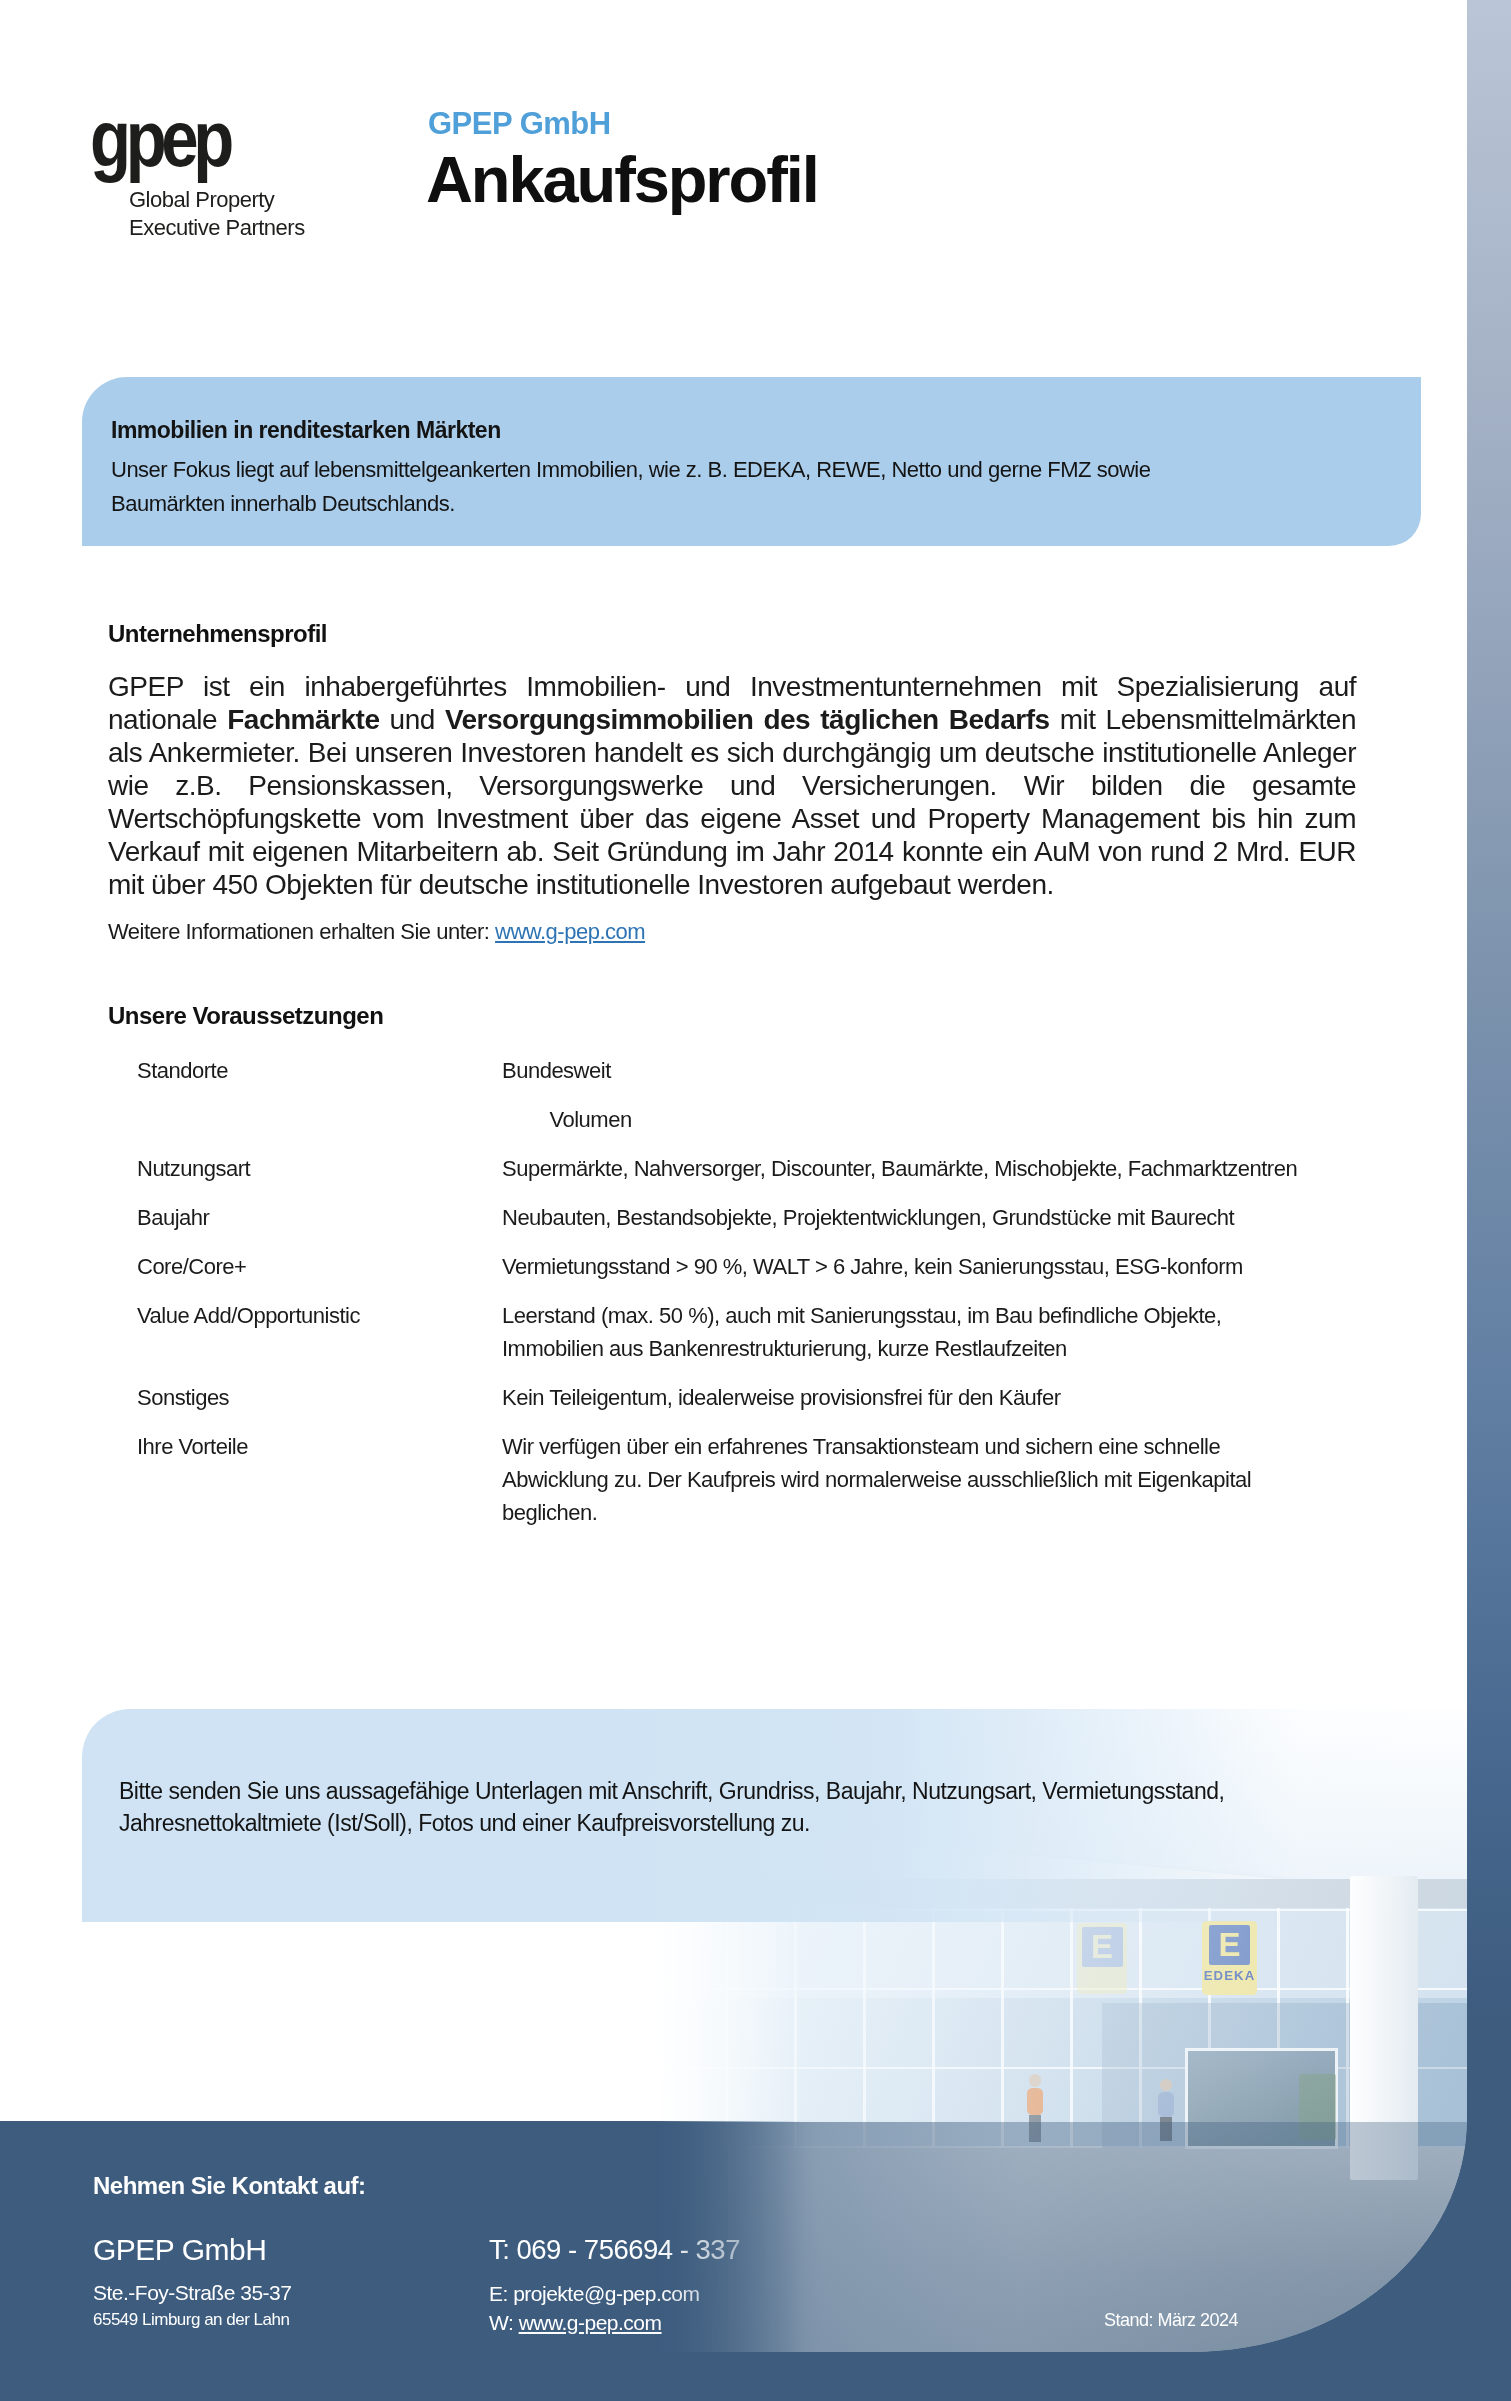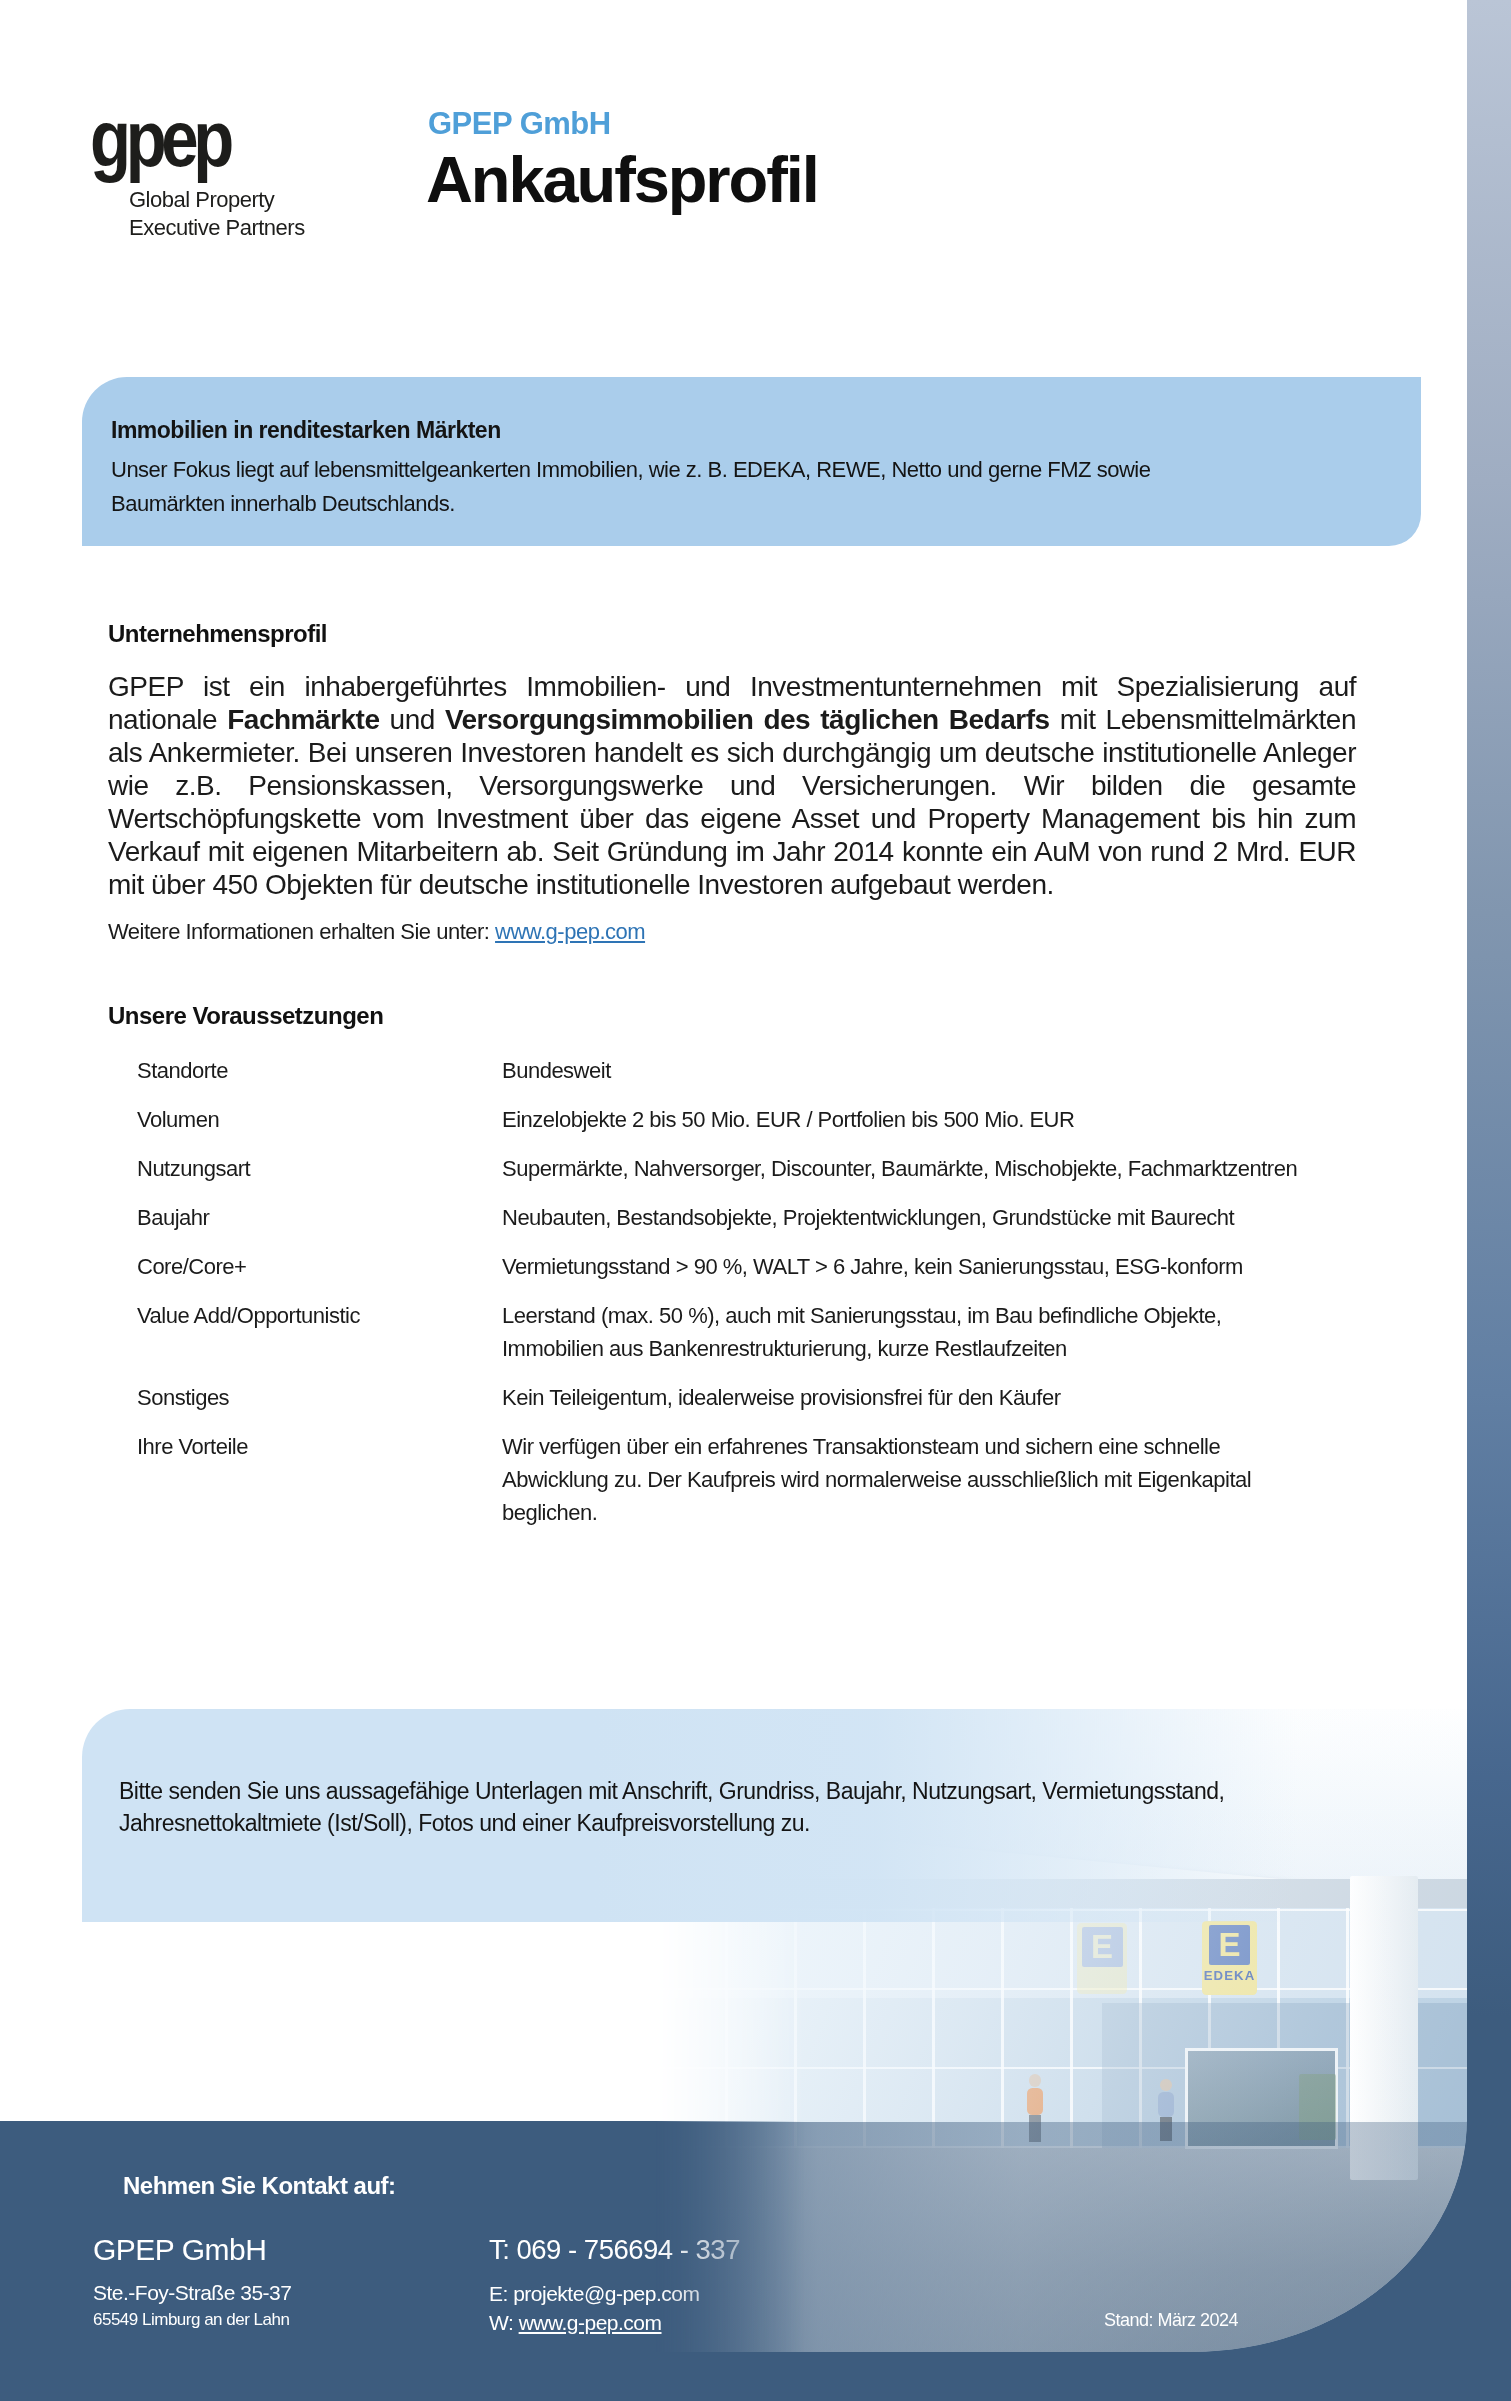--- a/index.html
+++ b/index.html
@@ -103,21 +103,21 @@
   .person-2 { left:501px; top:370px; }
   .person-2 .head { background:#c9bdb0; width:11.6px; height:11.6px; }
   .person-2 .body { background:#8fa9cc; height:25.4px; }
   .person-2 .legs { background:#55616e; height:24px; }
   .ph-wash { position:absolute; inset:0;
      background:linear-gradient(112deg,rgba(240,247,252,0.98) 0%,rgba(240,247,252,0.88) 20%,rgba(242,248,253,0.6) 40%,rgba(244,249,253,0.32) 58%,rgba(246,250,254,0.12) 75%,rgba(246,250,254,0) 92%); }
   .ph-lower-tint { position:absolute; left:0; right:0; top:413px; height:230px;
      background:linear-gradient(to right,rgba(61,92,126,0.92) 0%,rgba(61,92,126,0.55) 20%,rgba(61,92,126,0.4) 45%,rgba(61,92,126,0.32) 100%); }
   
   .footer { position:absolute; left:0; top:2121px; width:100%; height:280px; background:#3d5c7e; z-index:2; color:#fff; }
-  .footer-heading { position:absolute; left:93px; top:51px;  font-size:24px; font-weight:bold; letter-spacing:-0.5px;margin-left:30px; }
+  .footer-heading { position:absolute; left:93px; top:51px;  font-size:24px; font-weight:bold; letter-spacing:-0.5px; }
   .footer-company { position:absolute; left:93px; top:112px; font-size:30px; letter-spacing:-0.5px; }
   .footer-street  { position:absolute; left:93px; top:160px; font-size:21px; letter-spacing:-0.5px; }
   .footer-city    { position:absolute; left:93px; top:189px; font-size:17px; letter-spacing:-0.5px; }
   .footer-phone   { position:absolute; left:489px; top:113px; font-size:27.5px; letter-spacing:-0.5px; }
   .footer-email   { position:absolute; left:489px; top:161px; font-size:21px; letter-spacing:-0.5px; }
   .footer-web     { position:absolute; left:489px; top:190px; font-size:21px; letter-spacing:-0.5px; }
   a.footer-link { color:#ffffff; text-decoration:underline; }
   .stand-note { position:absolute; left:1104px; top:2310px; font-size:18px; color:#ffffff; z-index:5; letter-spacing:-0.5px; }
 </style>
 </head>
@@ -148,21 +148,20 @@
 
   <div class="requirements">
     <div class="section-heading">Unsere Voraussetzungen</div>
     <div class="req-rows">
       <div class="req-row">
         <div class="req-label">Standorte</div>
         <div class="req-value">Bundesweit</div>
       </div>
       <div class="req-row">
         <div class="req-label">Volumen</div>
-        <div class="req-value">Einzelobjekte 2 bis 50 Mio. EUR / Portfolien bis 500 Mio. EUR</div>
       </div>
       <div class="req-row">
         <div class="req-label">Nutzungsart</div>
         <div class="req-value">Supermärkte, Nahversorger, Discounter, Baumärkte, Mischobjekte, Fachmarktzentren</div>
       </div>
       <div class="req-row">
         <div class="req-label">Baujahr</div>
         <div class="req-value">Neubauten, Bestandsobjekte, Projektentwicklungen, Grundstücke mit Baurecht</div>
       </div>
       <div class="req-row">

